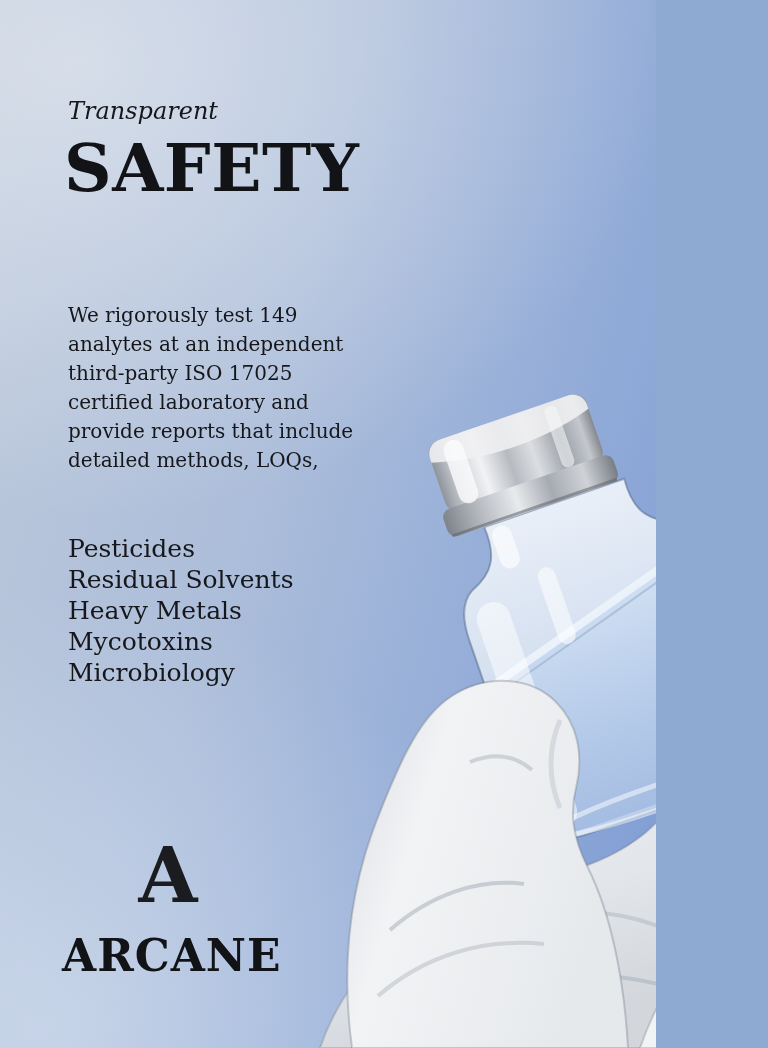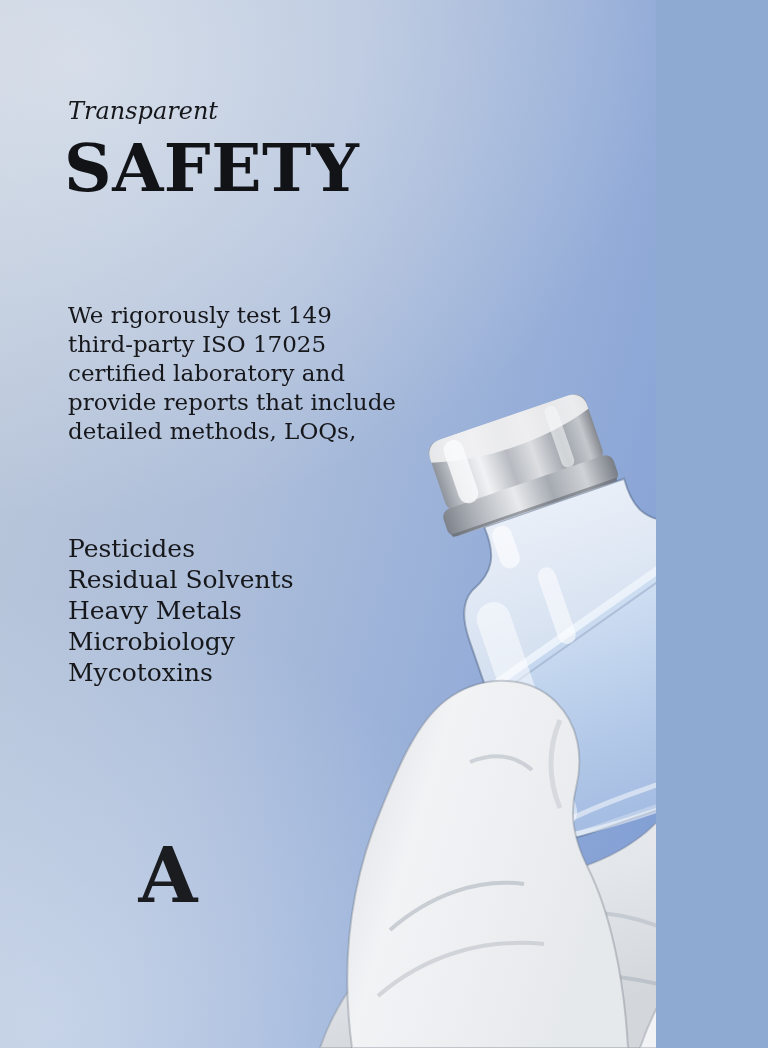--- a/index.html
+++ b/index.html
@@ -8,21 +8,21 @@
     font-family:"DejaVu Serif","Liberation Serif",serif;color:#16171b;
     background:
       radial-gradient(900px 700px at 12% 6%, rgba(238,241,246,.55), rgba(238,241,246,0) 65%),
       radial-gradient(700px 620px at 6% 98%, rgba(218,229,244,.55), rgba(218,229,244,0) 70%),
       linear-gradient(105deg,#bdc9da 0%,#adbeda 40%,#93acd8 72%,#7e9cd4 100%);
   }
   .photo{position:absolute;inset:0;z-index:1;}
   .copy{position:absolute;z-index:2;}
   .eyebrow{left:68px;top:97px;font-style:italic;font-size:24px;line-height:1.2;}
   .title{left:64px;top:136px;font-size:66px;font-weight:700;line-height:65px;letter-spacing:.5px;color:#121317;}
-  .intro{left:68px;top:301px;font-size:23px;line-height:29px;}
+  .intro{left:68px;top:301px;font-size:20px;line-height:29px;}
   .intro div{white-space:nowrap;}
   .cats{left:68px;top:533px;font-size:25px;font-weight:400;line-height:31px;}
   .cats div{white-space:nowrap;}
   .brand{left:62px;top:838px;width:212px;text-align:center;}
   .brand .mono{font-size:76px;font-weight:700;line-height:1;color:#1b1c20;}
   .brand .name{margin-top:20px;font-size:44px;font-weight:700;letter-spacing:1px;line-height:1;color:#121317;}
 </style>
 </head>
 <body>
 
@@ -127,31 +127,33 @@
   </svg>
 
   <div class="copy eyebrow">Transparent</div>
 
   <div class="copy title">
     <div>SAFETY</div>
   </div>
 
   <div class="copy intro">
     <div>We rigorously test 149</div>
+    <div>analytes at an independent</div>
     <div>third-party ISO 17025</div>
     <div>certified laboratory and</div>
     <div>provide reports that include</div>
     <div>detailed methods, LOQs,</div>
   </div>
 
   <div class="copy cats">
     <div>Pesticides</div>
     <div>Residual Solvents</div>
     <div>Heavy Metals</div>
+    <div>Mycotoxins</div>
     <div>Microbiology</div>
-    <div>Mycotoxins</div>
   </div>
 
   <div class="copy brand">
     <div class="mono">A</div>
+    <div class="name">ARCANE</div>
   </div>
 
 </div>
 
 </body></html>

